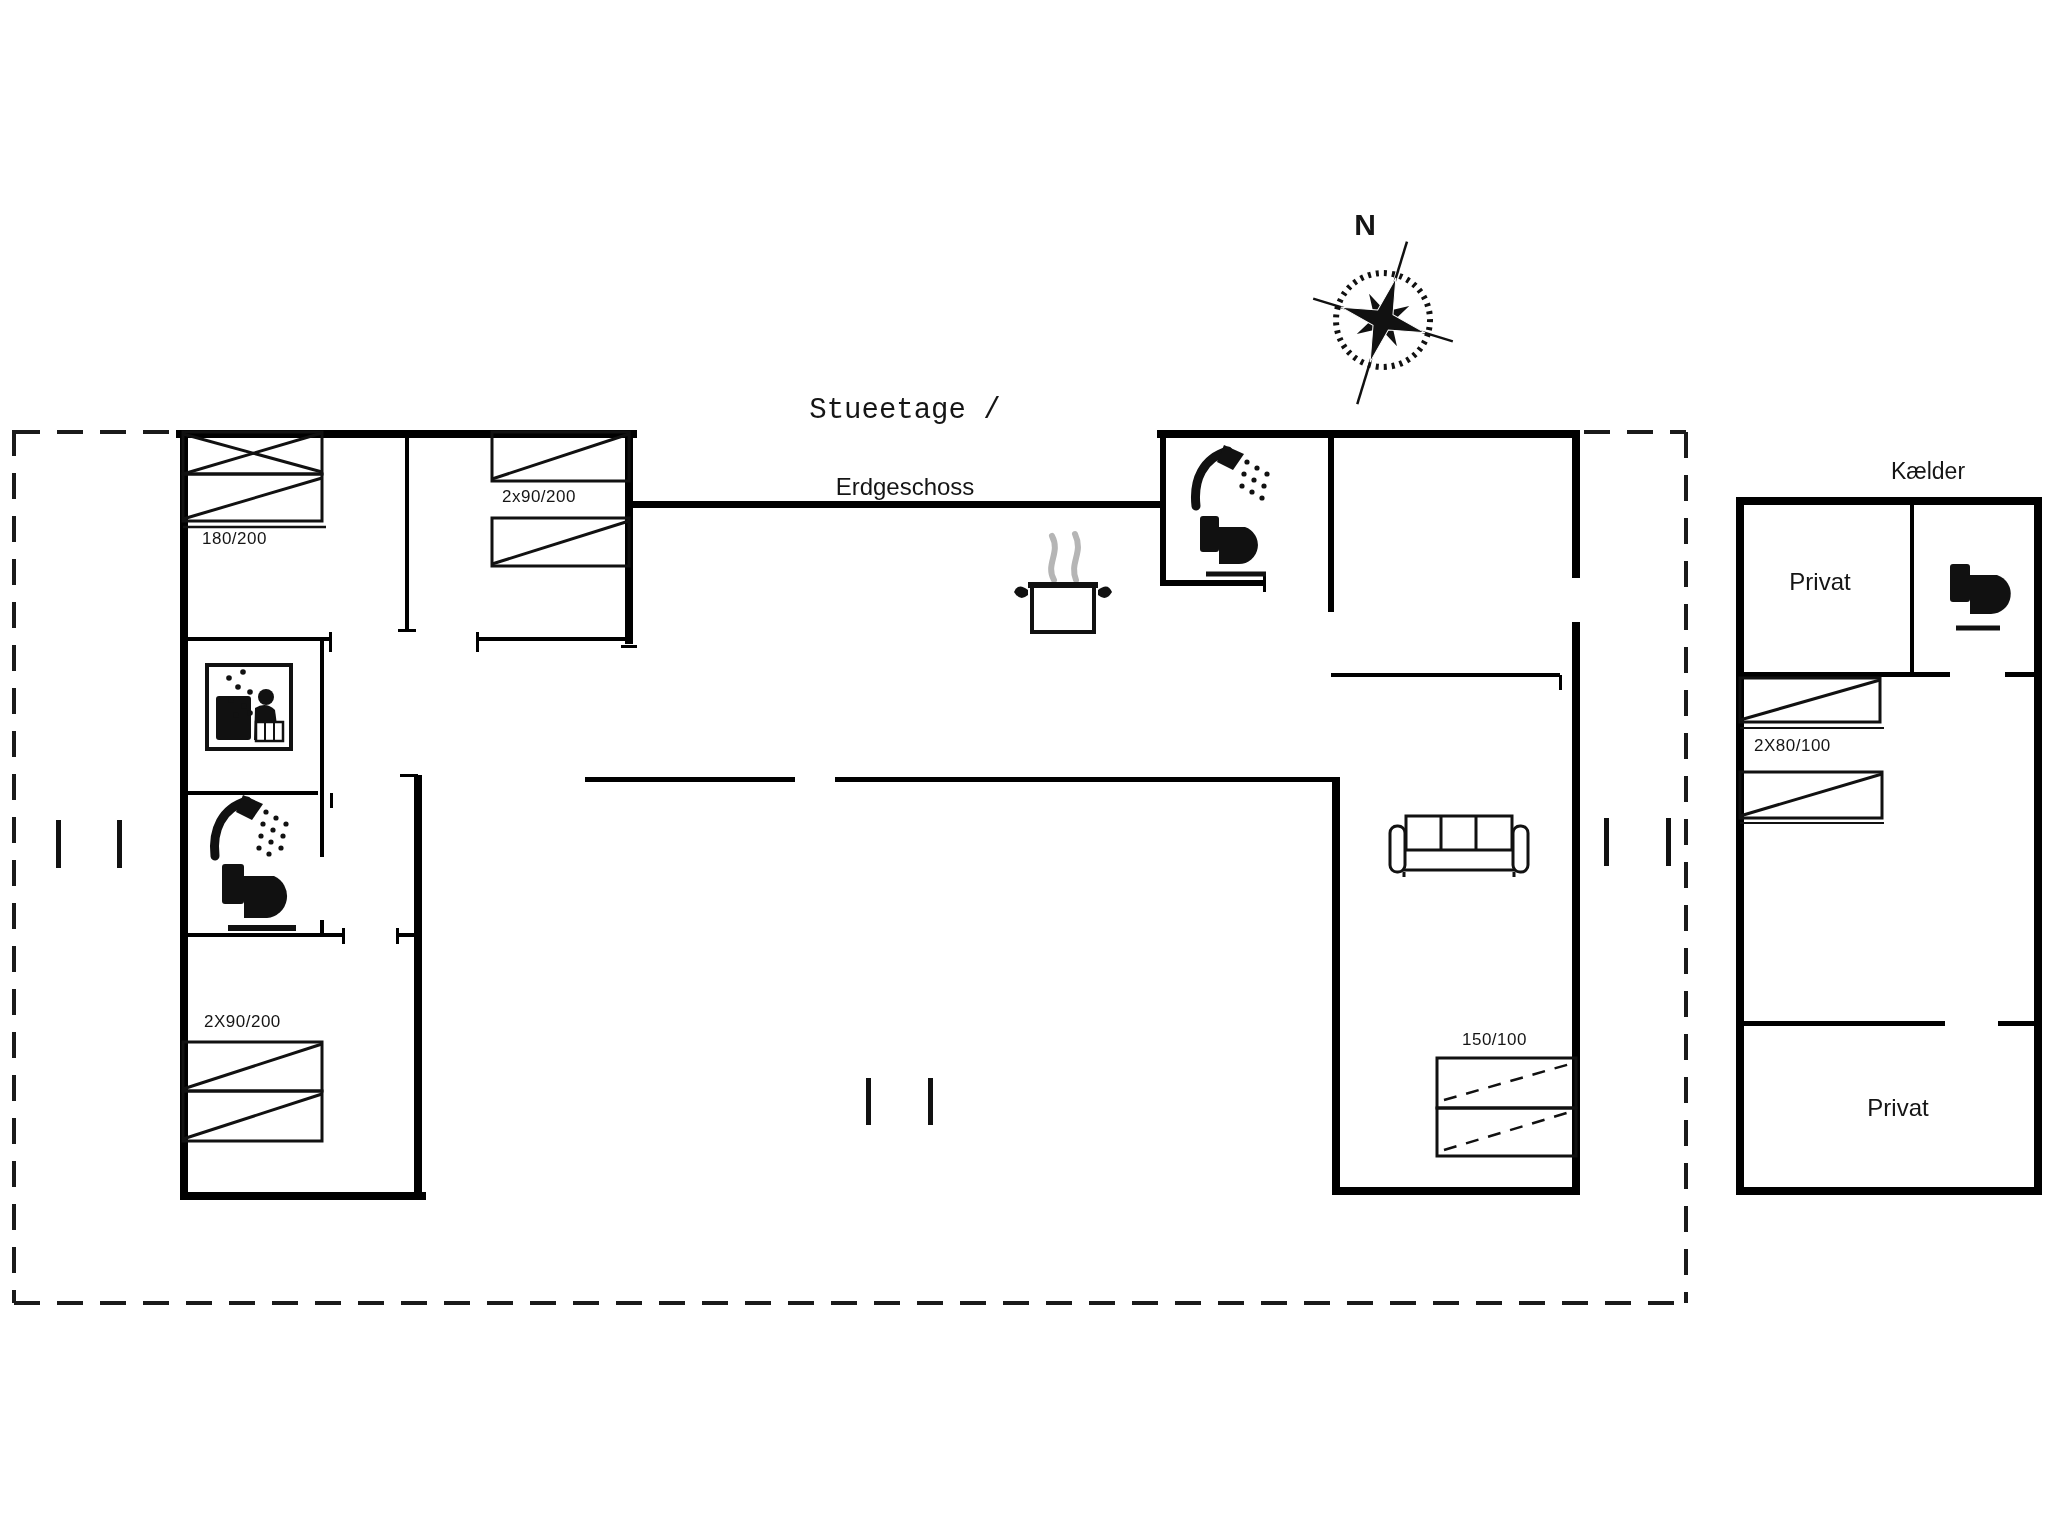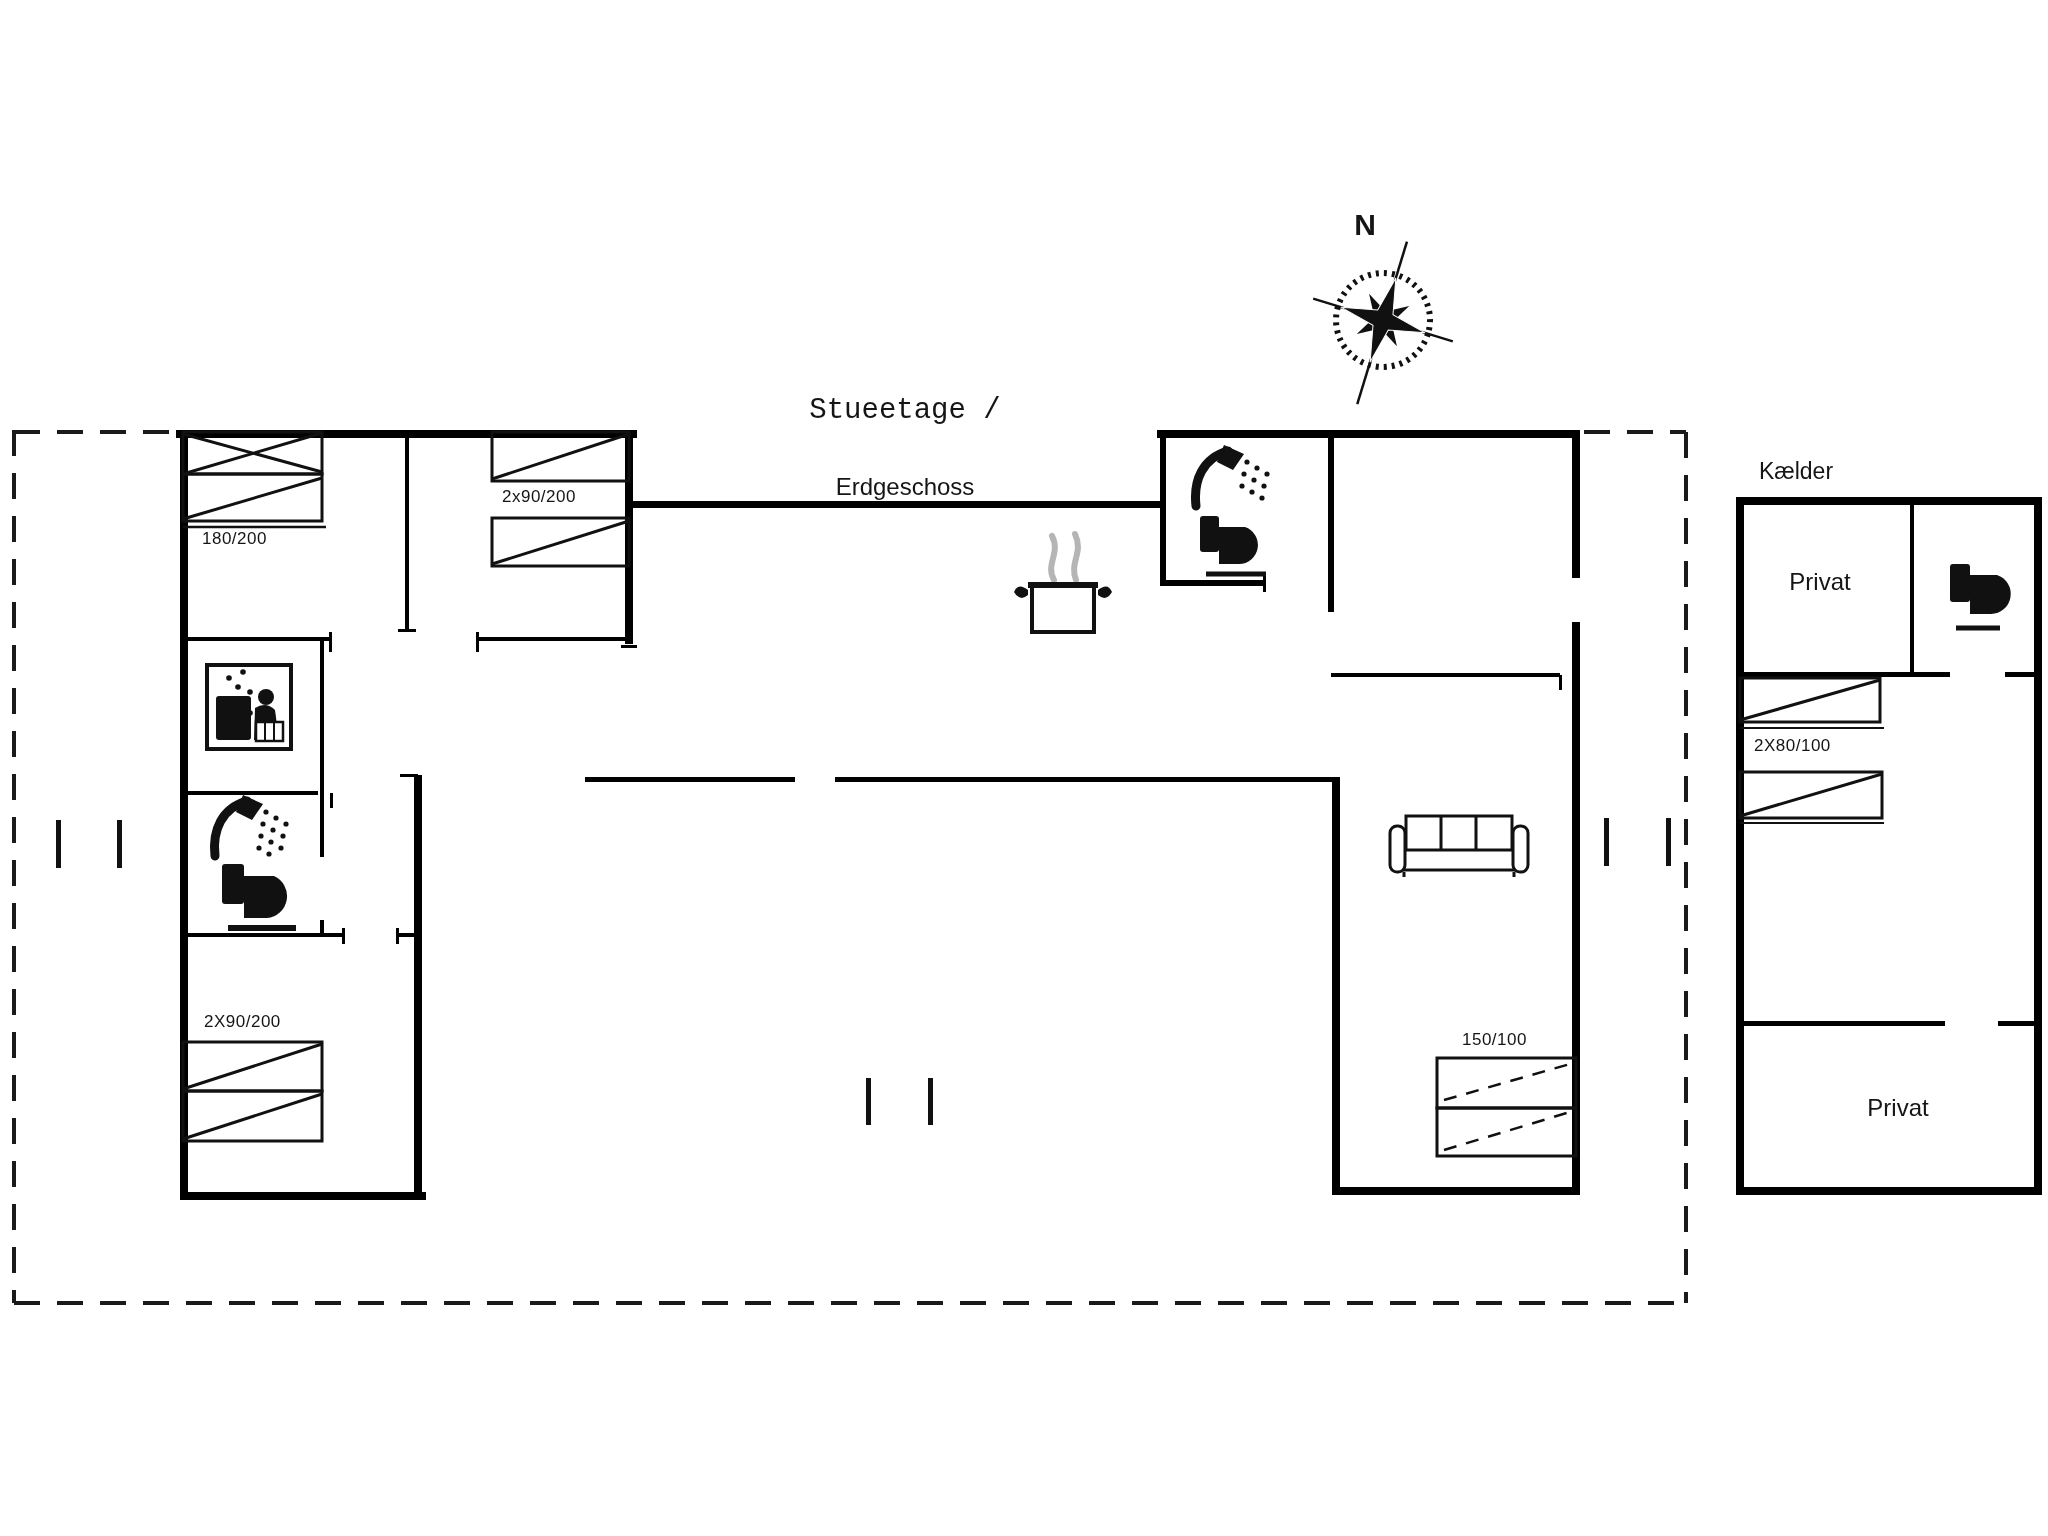--- a/index.html
+++ b/index.html
@@ -238,18 +238,18 @@
   <div class="lbl ctr" style="left:1340px;top:208px;width:50px;font-size:30px;font-weight:700;">N</div>
 
   <div class="lbl ctr" style="left:775px;top:394px;width:260px;font-size:29px;font-family:Liberation Mono, monospace;">Stueetage /</div>
   <div class="lbl ctr" style="left:775px;top:432px;width:260px;font-size:24px;margin-top:41px;">Erdgeschoss</div>
 
   <div class="lbl dim" style="left:202px;top:529px;">180/200</div>
   <div class="lbl dim" style="left:502px;top:487px;">2x90/200</div>
   <div class="lbl dim" style="left:204px;top:1012px;">2X90/200</div>
   <div class="lbl dim" style="left:1462px;top:1030px;">150/100</div>
 
-  <div class="lbl ctr" style="left:1716px;top:458px;width:160px;font-size:23px;">Kælder</div>
+  <div class="lbl ctr" style="left:1848px;top:458px;width:160px;font-size:23px;">Kælder</div>
   <div class="lbl ctr room" style="left:1760px;top:568px;width:120px;">Privat</div>
   <div class="lbl dim" style="left:1754px;top:736px;">2X80/100</div>
   <div class="lbl ctr room" style="left:1838px;top:1094px;width:120px;">Privat</div>
 
 </div>
 
 </body></html>

